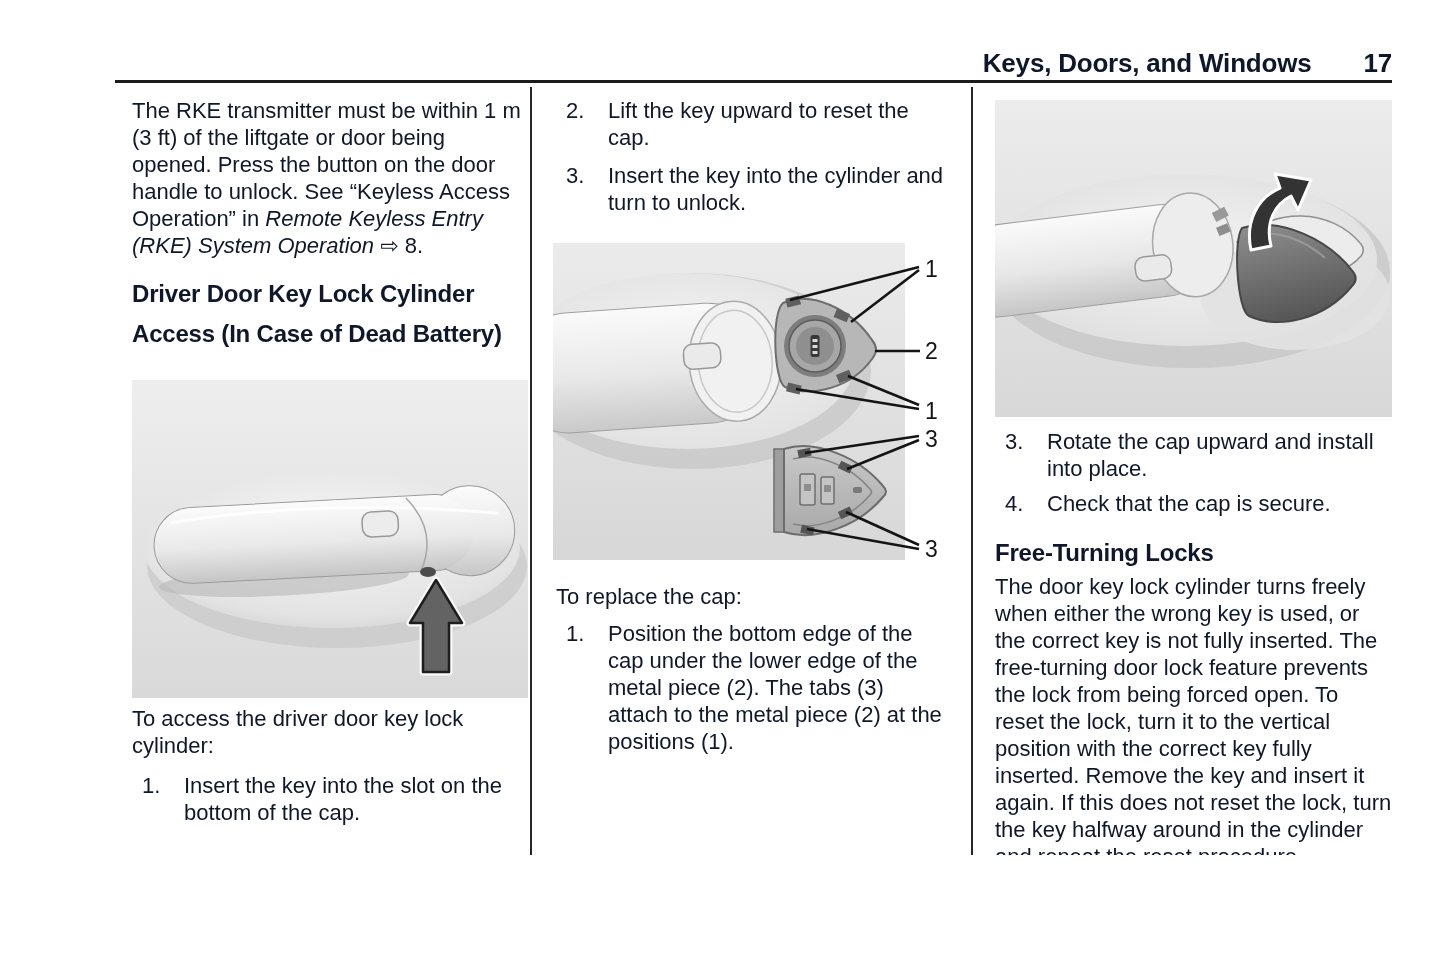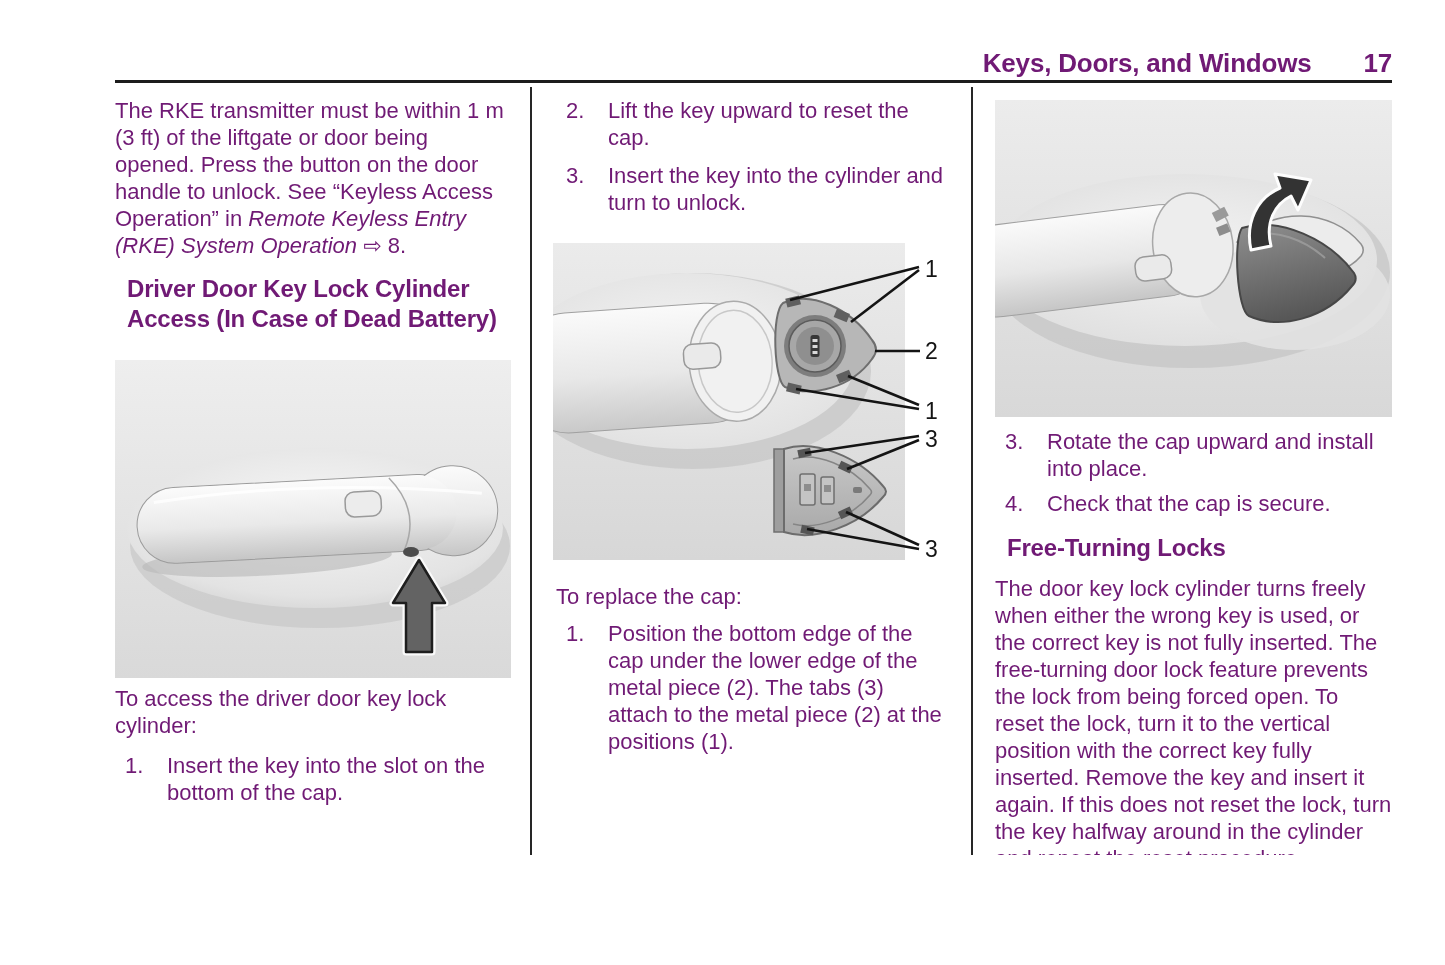--- a/index.html
+++ b/index.html
@@ -1,35 +1,35 @@
 <!DOCTYPE html>
 <html><head>
 <meta charset="utf-8">
 <style>
   html,body{margin:0;padding:0;background:#ffffff;}
   .page{
     position:relative;width:1445px;height:855px;background:#ffffff;
-    font-family:"Liberation Sans","DejaVu Sans",sans-serif;color:#701a75;
+    font-family:"Liberation Sans","DejaVu Sans",sans-serif;color:#0f172a;
     overflow:hidden;
   }
   .hdr{
     position:absolute;top:48px;left:115px;right:53px;
     display:flex;justify-content:flex-end;align-items:baseline;gap:52px;
     font-weight:bold;font-size:26px;letter-spacing:-0.2px;white-space:nowrap;
   }
   .rule{position:absolute;left:115px;width:1277px;top:80px;height:3px;background:#1c1c1c;}
   .vrule{position:absolute;top:87px;height:818px;width:2px;background:#262626;}
   .vrule.v1{left:530px;}
   .vrule.v2{left:971px;}
   .col{position:absolute;font-size:22px;line-height:27px;}
-  .col1{left:115px;top:97px;width:396px;}
+  .col1{left:132px;top:97px;width:396px;}
   .col2{left:556px;top:97px;width:392px;}
   .col3{left:995px;top:100px;width:397px;}
   p{margin:0;}
-  h2{font-size:24px;line-height:30px;font-weight:bold;margin:12px;letter-spacing:-0.2px;}
+  h2{font-size:24px;line-height:40px;font-weight:bold;margin:0;letter-spacing:-0.2px;}
   .step{display:flex;padding-left:10px;margin:0;}
   .step .num{width:42px;flex:none;}
   .step .txt{flex:1;}
   em.ref{font-style:italic;}
   figure{margin:0;display:block;}
   .fig1{margin-top:26px;}
   .p-access{margin-top:7px;}
   .step-access{margin-top:13px;}
   .col1 h2{margin-top:15px;}
   .col2 .step + .step{margin-top:11px;}

